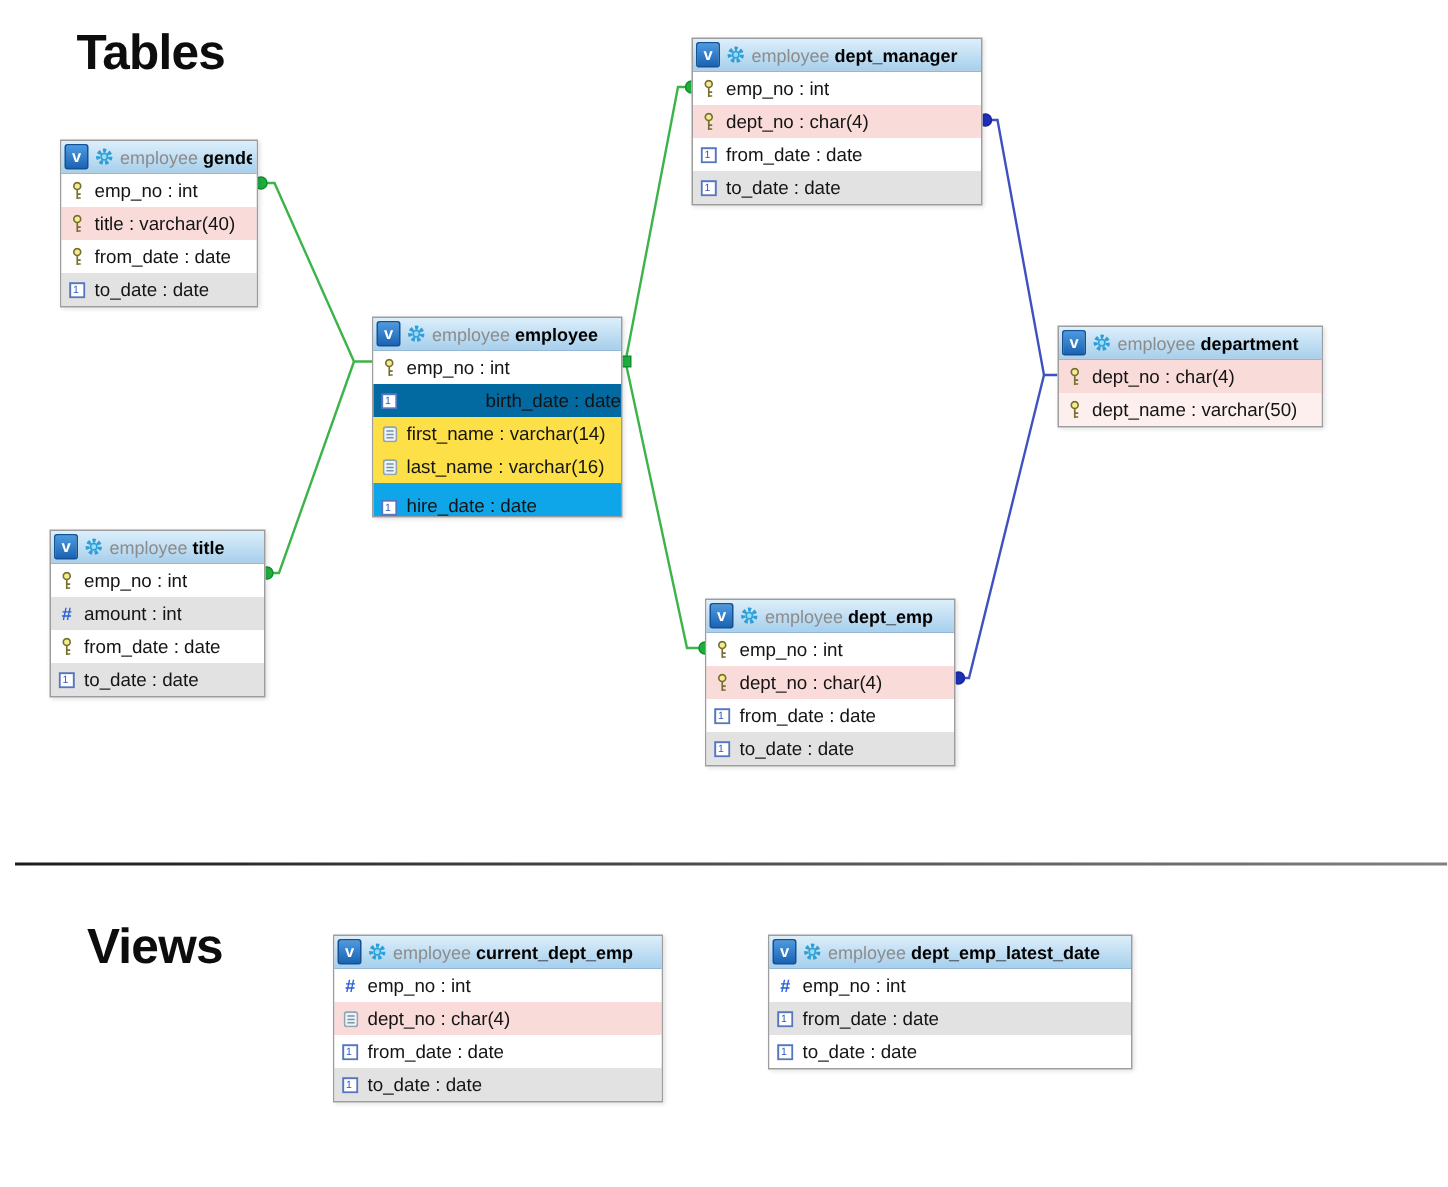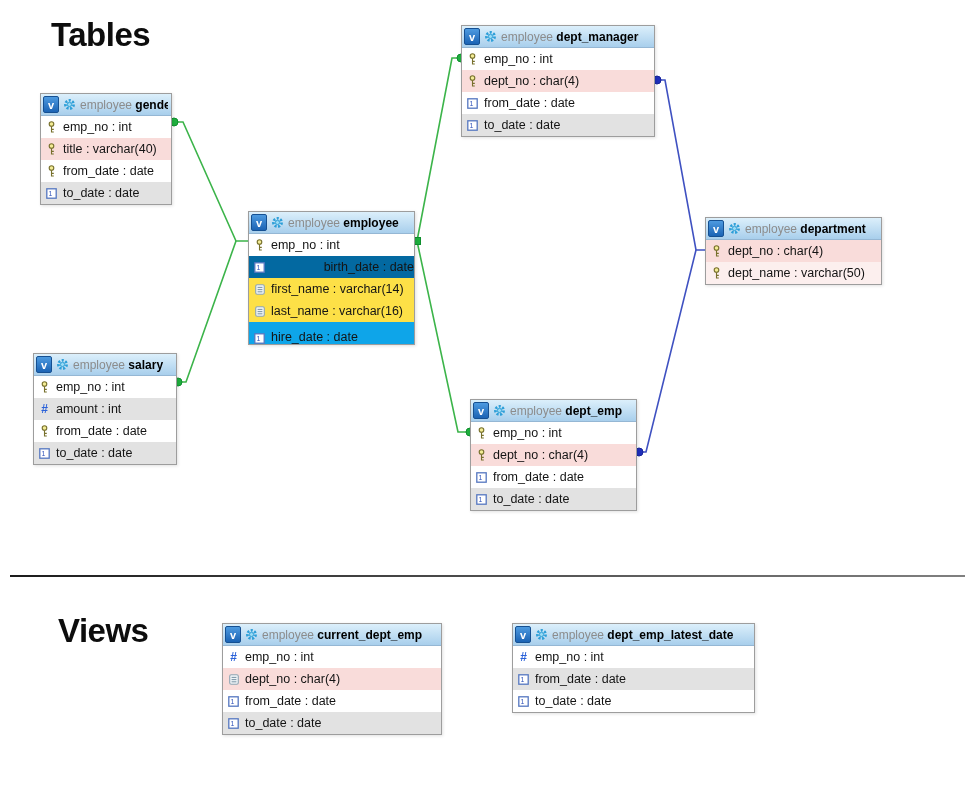--- a/index.html
+++ b/index.html
@@ -104,21 +104,21 @@
       </div>
       <div class="table-card" style="left: 33px; top: 353px; width: 144px;">
         <div class="card-header">
           <span class="vbox">v</span>
           <span class="gear">
             <svg width="13" height="13" viewBox="0 0 13 13">
               <circle cx="6.5" cy="6.5" r="4.1" fill="none" stroke="#2d9fd8" stroke-width="2.7" stroke-dasharray="2.1 1.5"></circle>
               <circle cx="6.5" cy="6.5" r="2.1" fill="#9bdcf5" stroke="#2d9fd8" stroke-width="1"></circle>
             </svg>
           </span>
-          <span class="htext"><span class="schema">employee</span><span class="tname"> salary</span></span>
+          <span class="htext"><span class="schema">employee</span><span class="tname"> title</span></span>
         </div>
         <div class="card-row" style="background: rgb(255, 255, 255);">
           <span class="ricon">
             <svg width="11" height="13" viewBox="0 0 11 13">
               <circle cx="5.5" cy="3" r="2.3" fill="#f3ec95" stroke="#77702c" stroke-width="1.1"></circle>
               <path d="M5.5 5.3 V11.6 M5.5 8.4 h2.3 M5.5 11 h2.3" stroke="#77702c" stroke-width="1.1" fill="none"></path>
             </svg>
           </span>
           <span class="rtext">emp_no : int</span>
         </div>

